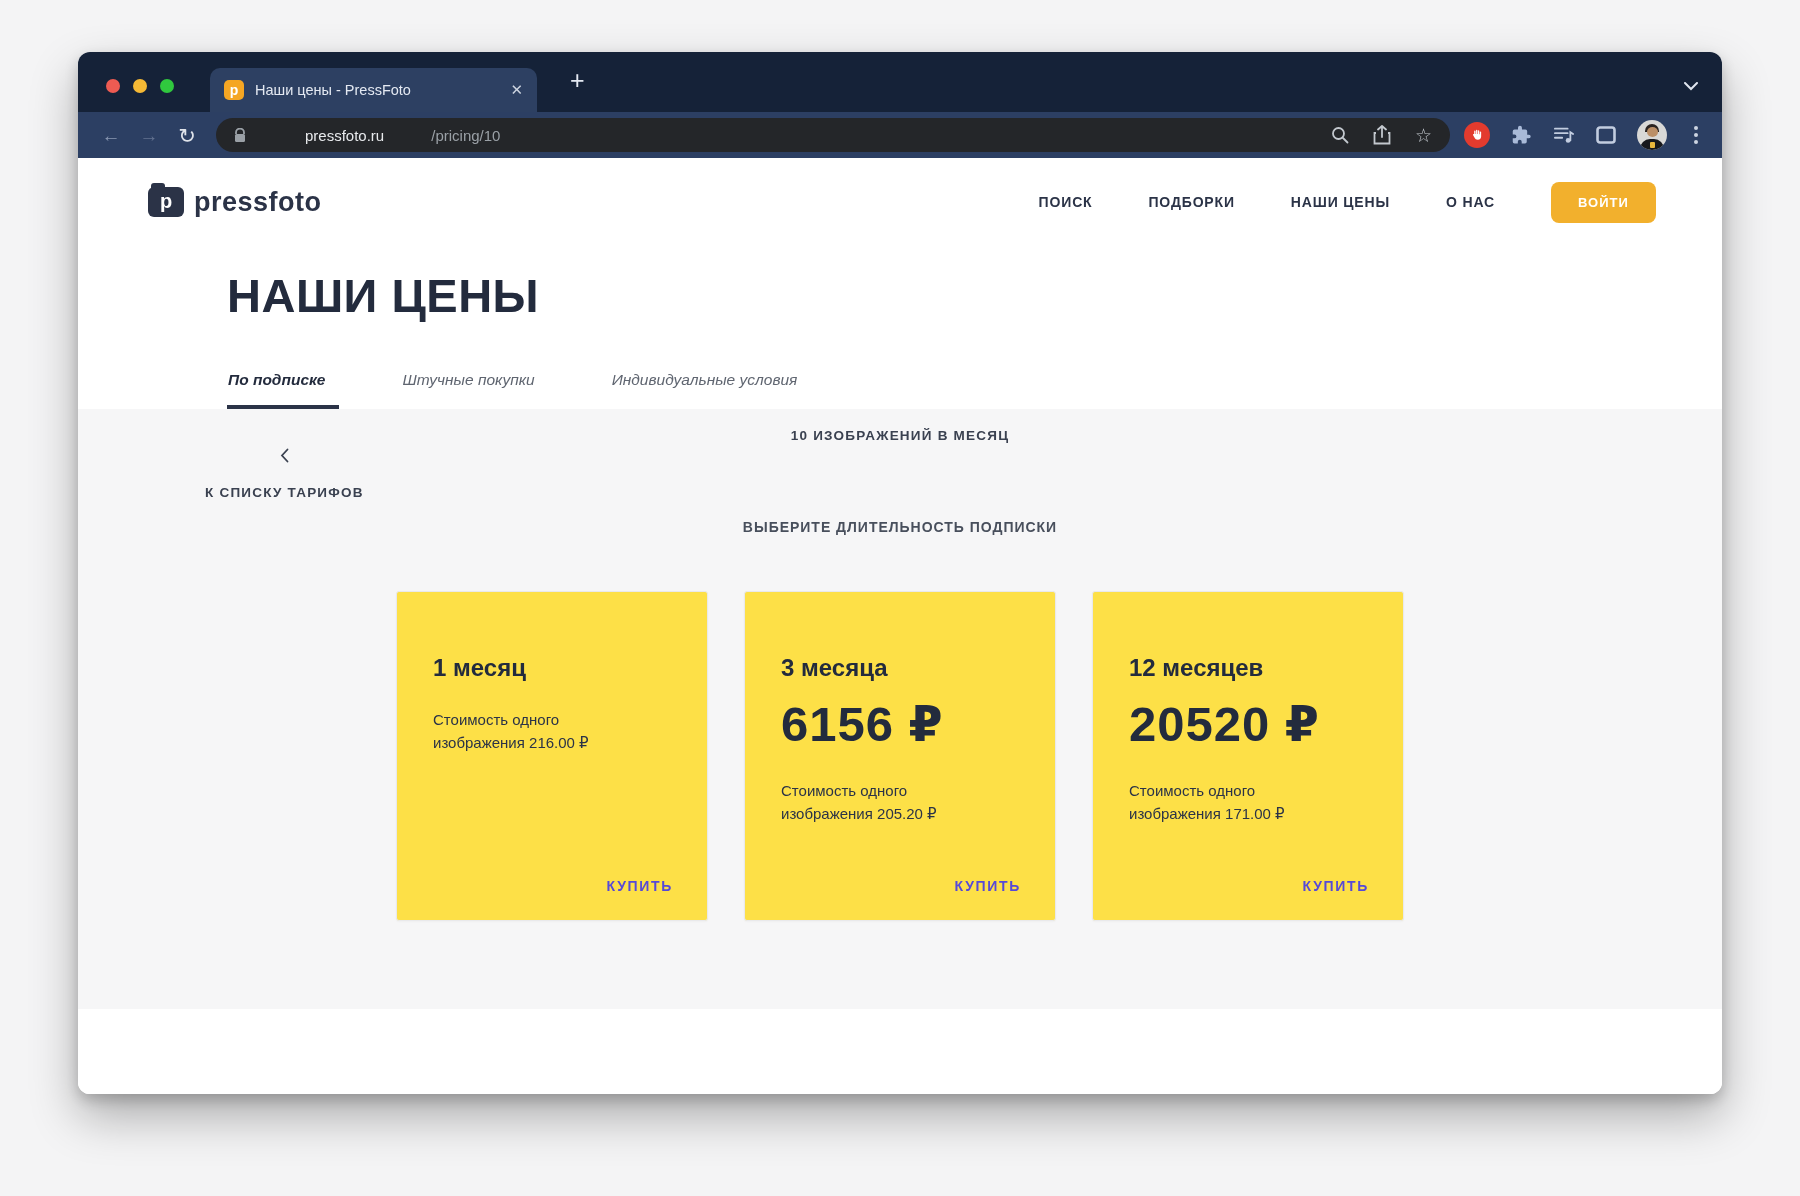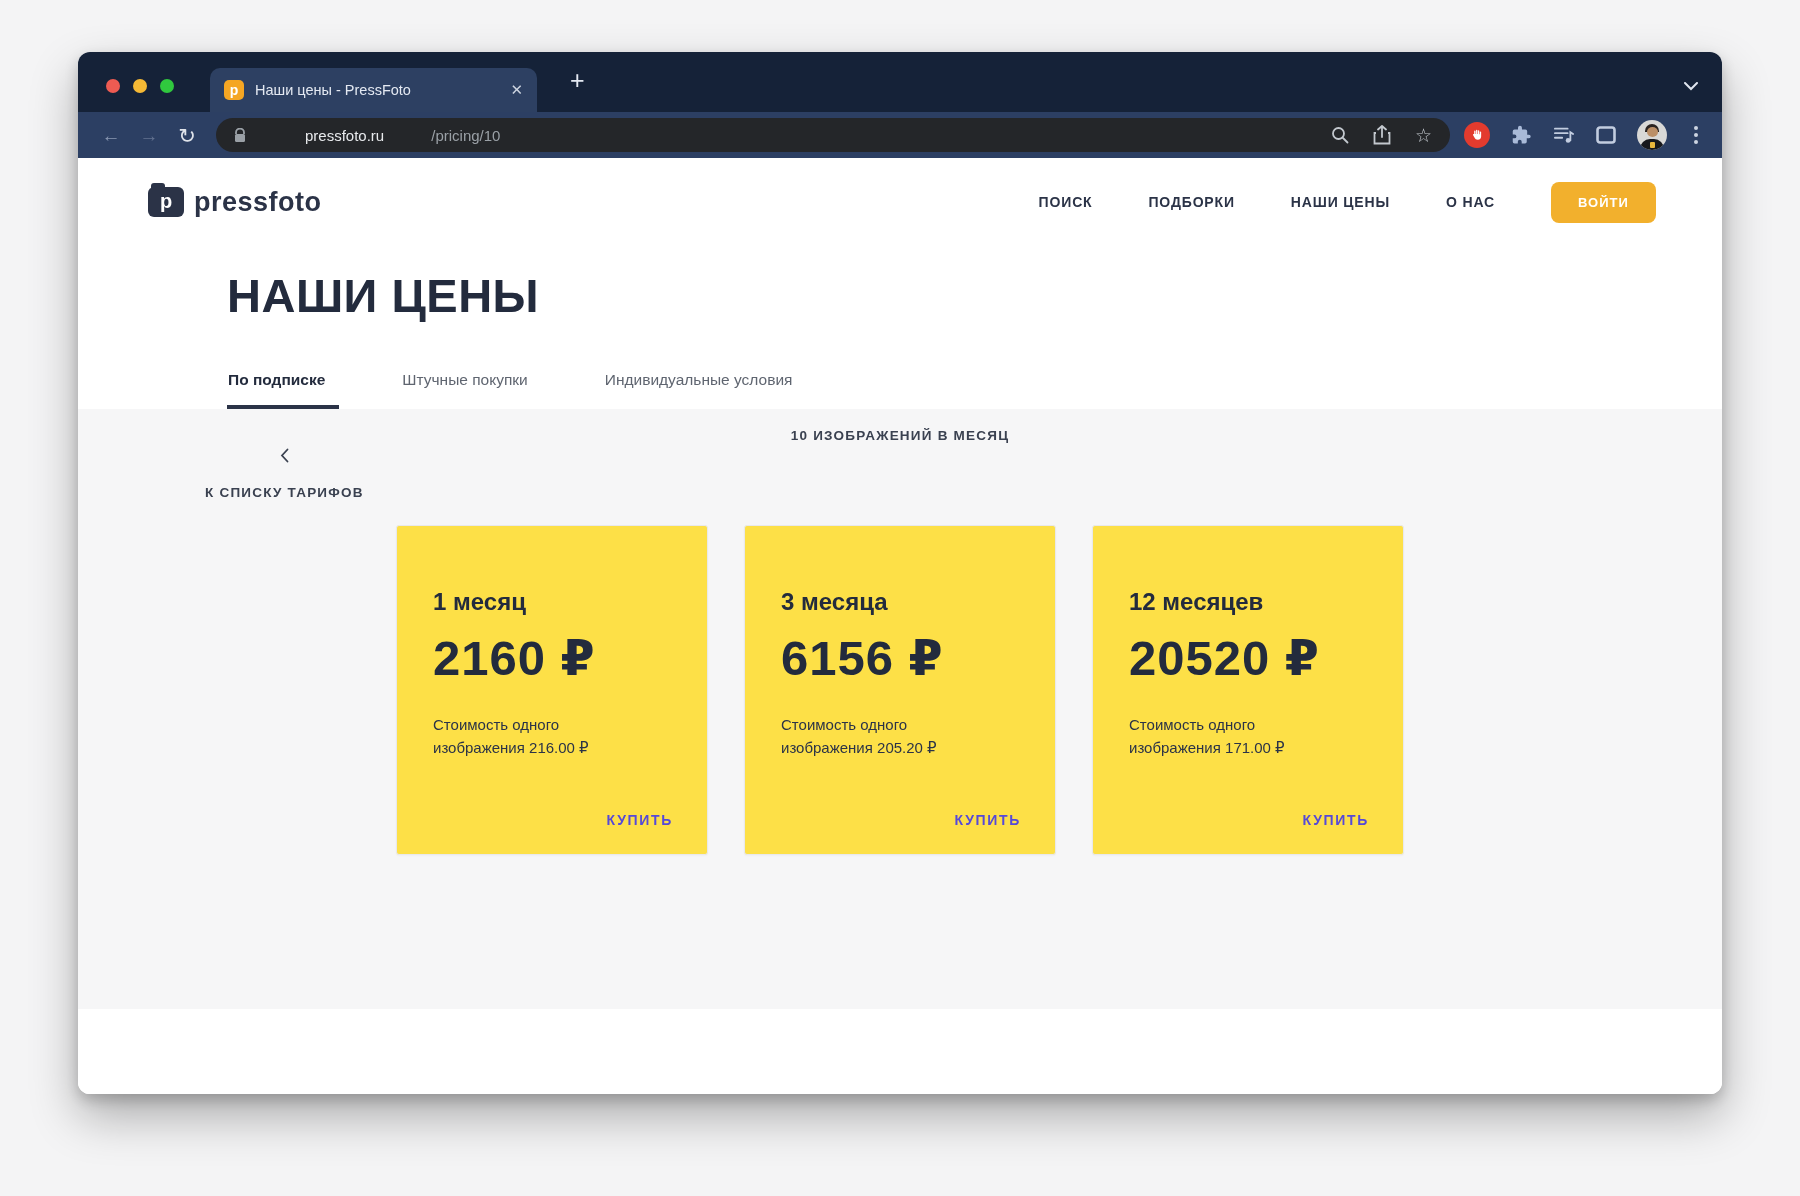--- a/index.html
+++ b/index.html
@@ -70,21 +70,21 @@
   .main-nav { margin-left:auto; display:flex; align-items:center; gap:56px; }
   .nav-item { font-size:14px; font-weight:700; color:#2b3347; letter-spacing:.06em; cursor:pointer; }
   .login-btn {
     background:#f2b02d; color:#fff; border:none; border-radius:8px;
     padding:13px 27px; font-size:13px; font-weight:700; letter-spacing:.08em;
     font-family:inherit; cursor:pointer;
   }
   .hero-title { margin:22px 0 0 149px; font-size:47px; font-weight:800; color:#232b3d; letter-spacing:.5px; }
   .hero-subtitle { margin:15px 0 0 150px; font-size:19px; color:#3f4554; }
   .tabs { margin-top:48px; padding-left:150px; display:flex; gap:77px; }
-  .tab-item { font-size:15.5px; color:#5f6570; padding-bottom:20px; position:relative; cursor:pointer; }
+  .tab-item { font-size:15.5px; color:#5f6570; padding-bottom:20px; position:relative; cursor:pointer;font-style:italic; }
   .tab-item.active { color:#232b3d; font-weight:700; }
   .tab-item.active::after { content:""; position:absolute; left:-1px; right:-14px; bottom:0; height:4px; background:#2b3347; }
   .graybox { background:#f6f6f7; height:600px; flex:none; position:relative; }
   .planbar { position:relative; padding-top:40px; height:60px; }
   .back-link { position:absolute; left:127px; top:39px; display:flex; align-items:center; gap:22px; cursor:pointer;flex-direction:column; }
   .back-link-label { font-size:13.5px; font-weight:700; color:#3a4150; letter-spacing:.09em; }
   .plan-label { text-align:center; font-size:13.5px; font-weight:700; color:#3a4150; letter-spacing:.09em; padding-top:39px; margin-top:-60px; }
   .choose-heading { text-align:center; margin-top:50px; font-size:14px; font-weight:700; color:#484f5c; letter-spacing:.07em; }
   .cards { display:flex; justify-content:center; gap:36px; margin-top:56px; }
   .card {
@@ -224,26 +224,26 @@
       <div class="planbar">
         <span class="back-link">
           <svg width="9" height="15" viewBox="0 0 9 15">
               <path d="M7.5 1.5L2 7.5l5.5 6" fill="none" stroke="#3a4150" stroke-width="1.8" stroke-linecap="round"></path>
             </svg>
           <span class="back-link-label">К СПИСКУ ТАРИФОВ</span>
         </span>
         <div class="plan-label">10 ИЗОБРАЖЕНИЙ В МЕСЯЦ</div>
       </div>
 
+      <div class="choose-heading">ВЫБЕРИТЕ ДЛИТЕЛЬНОСТЬ ПОДПИСКИ</div>
 
       <div class="cards">
 
         <div class="card">
           <div class="card-duration">1 месяц</div>
-          <div class="card-price">2160 ₽</div>
           <div class="card-unit">
             <span>Стоимость одного</span>
             <span>изображения 216.00 ₽</span>
           </div>
           <span class="card-cta">КУПИТЬ</span>
         </div>
 
         <div class="card">
           <div class="card-duration">3 месяца</div>
           <div class="card-price">6156 ₽</div>

